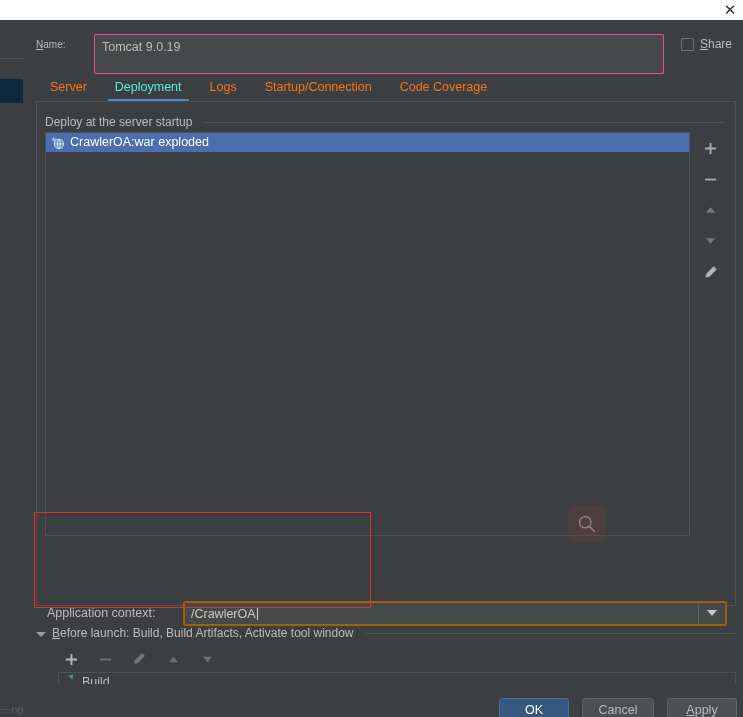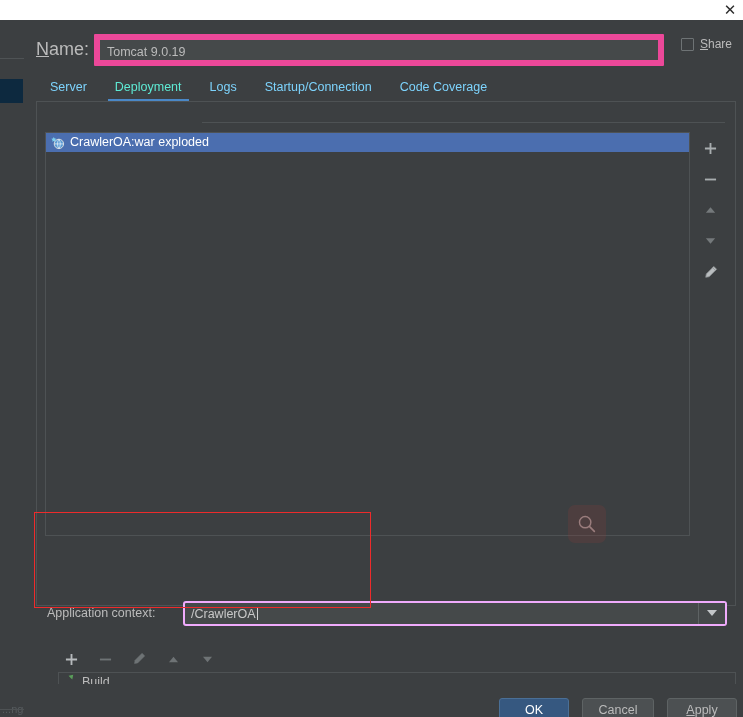--- a/index.html
+++ b/index.html
@@ -50,47 +50,47 @@
 
   
   .dialog {
     position: absolute; left: 24px; top: 20px; width: 719px; height: 697px;
     background: #3c3f41;
   }
 
   
   .name-row { position: absolute; left: 12px; top: 14px; width: 690px; height: 26px; }
   .name-label {
-    position: absolute; left: 0; top: 5px; font-size: 18px; color: #bbbbbb;
+    position: absolute; left: 0; top: 5px; font-size: 10px; color: #bbbbbb;
   }
   .name-label u { text-decoration: underline; }
   .name-field {
-    position: absolute; left: 58px; top: 0; width: 570px; height: 32px;
-    background: #45494a; border: 6px solid #ec4899; border-radius: 1px;
+    position: absolute; left: 58px; top: 0; width: 570px; height: 40px;
+    background: #45494a; border: 1px solid #ec4899; border-radius: 1px;
     color: #bbbbbb; font-size: 12.5px; line-height: 24px; padding: 0 7px;
     box-sizing: border-box; font-family: "Liberation Sans", sans-serif;
   }
   .share-wrap {
     position: absolute; left: 645px; top: 3px; display: flex; align-items: center; gap: 6px;
   }
   .chk {
     width: 13px; height: 13px; box-sizing: border-box;
     border: 1px solid #6e7375; background: #3c3f41; border-radius: 1px;
   }
   .share-label { font-size: 12px; color: #bbbbbb; white-space: nowrap; }
   .share-label u { text-decoration: underline; }
 
   
   .tabs {
     position: absolute; left: 12px; top: 52px; width: 700px; height: 28px;
     display: flex; align-items: flex-end; gap: 0;
   }
   .tab {
     padding: 0 14px; height: 26px; line-height: 26px; font-size: 12.5px;
-    color: #7dd3fc; cursor: pointer; position: relative; white-space: nowrap;
+    color: #f97316; cursor: pointer; position: relative; white-space: nowrap;
   }
   .tab.active { color: #5eead4; }
   .tab.active::after {
     content: ""; position: absolute; left: 7px; right: 7px; bottom: -2px;
     height: 3px; background: #4a88c7;
   }
 
   
   .panel {
     position: absolute; left: 12px; top: 81px; width: 700px; height: 505px;
@@ -132,21 +132,21 @@
     position: absolute; left: 544px; top: 485px; width: 38px; height: 38px;
     border-radius: 7px; background: rgba(140,60,60,0.22);
     display: flex; align-items: center; justify-content: center;
   }
 
   
   .ctx-row { position: absolute; left: 8px; top: 452px; width: 682px; height: 26px; margin-top: 47px; }
   .ctx-label { position: absolute; left: 2px; top: 5px; font-size: 12.5px; color: #bbbbbb; }
   .ctx-combo {
     position: absolute; left: 138px; top: 0; width: 544px; height: 25px;
-    background: #45494a; border: 2px solid #f0abfc; border-radius: 3px;
+    background: #45494a; border: 2px solid #a16207; border-radius: 3px;
     box-sizing: border-box; display: flex; align-items: center; gap: 32px;
   }
   .ctx-value {
     flex: 1; padding-left: 6px; font-size: 12.5px; color: #c8c8c8;
     white-space: nowrap; overflow: hidden; position: relative;
   }
   .caret {
     display: inline-block; width: 1px; height: 13px; background: #cfcfcf;
     vertical-align: -2px; margin-left: 1px;
   }
@@ -240,20 +240,21 @@
 
     <div class="tabs">
       <div class="tab">Server</div>
       <div class="tab active">Deployment</div>
       <div class="tab">Logs</div>
       <div class="tab">Startup/Connection</div>
       <div class="tab">Code Coverage</div>
     </div>
 
     <div class="panel">
+      <div class="panel-title">Deploy at the server startup</div>
       <div class="panel-rule"></div>
 
       <div class="list-box">
         <div class="list-row selected">
           <span class="artifact-icon">
             <svg width="15" height="15" viewBox="0 0 16 16">
               <circle cx="9.5" cy="9.5" r="5" fill="#5b9bd5" stroke="#dddddd" stroke-width="1"></circle>
               <path d="M4.5 9.5h10M9.5 4.5c2 2.5 2 7.5 0 10M9.5 4.5c-2 2.5-2 7.5 0 10" stroke="#e6f0fa" stroke-width=".8" fill="none"></path>
               <path d="M4 2.2l1 1.6 1.8.3-1.3 1.3.3 1.8L4 6.4 2.4 7.2l.3-1.8L1.4 4.1l1.8-.3z" fill="#7fd0f0"></path>
             </svg>
@@ -304,20 +305,25 @@
       </div>
     </div>
 
     <div class="watermark">
       <svg width="22" height="22" viewBox="0 0 24 24">
         <circle cx="10" cy="10" r="6.2" fill="none" stroke="#9a7d7d" stroke-width="1.6"></circle>
         <path d="M14.6 14.6L20 20" stroke="#9a7d7d" stroke-width="1.8" stroke-linecap="round"></path>
       </svg>
     </div>
 
+    <div class="bl-header">
+      <div class="bl-caret"></div>
+      <div class="bl-title"><u>B</u><span>efore launch: Build, Build Artifacts, Activate tool window</span></div>
+      <div class="bl-rule"></div>
+    </div>
 
     <div class="bl-toolbar">
       <div class="tb-btn">
         <svg width="13" height="13" viewBox="0 0 14 14">
             <path d="M7 1v12M1 7h12" stroke="#b6babc" stroke-width="2"></path>
           </svg>
       </div>
       <div class="tb-btn">
         <svg width="13" height="13" viewBox="0 0 14 14">
             <path d="M1 7h12" stroke="#6e7375" stroke-width="2"></path>

